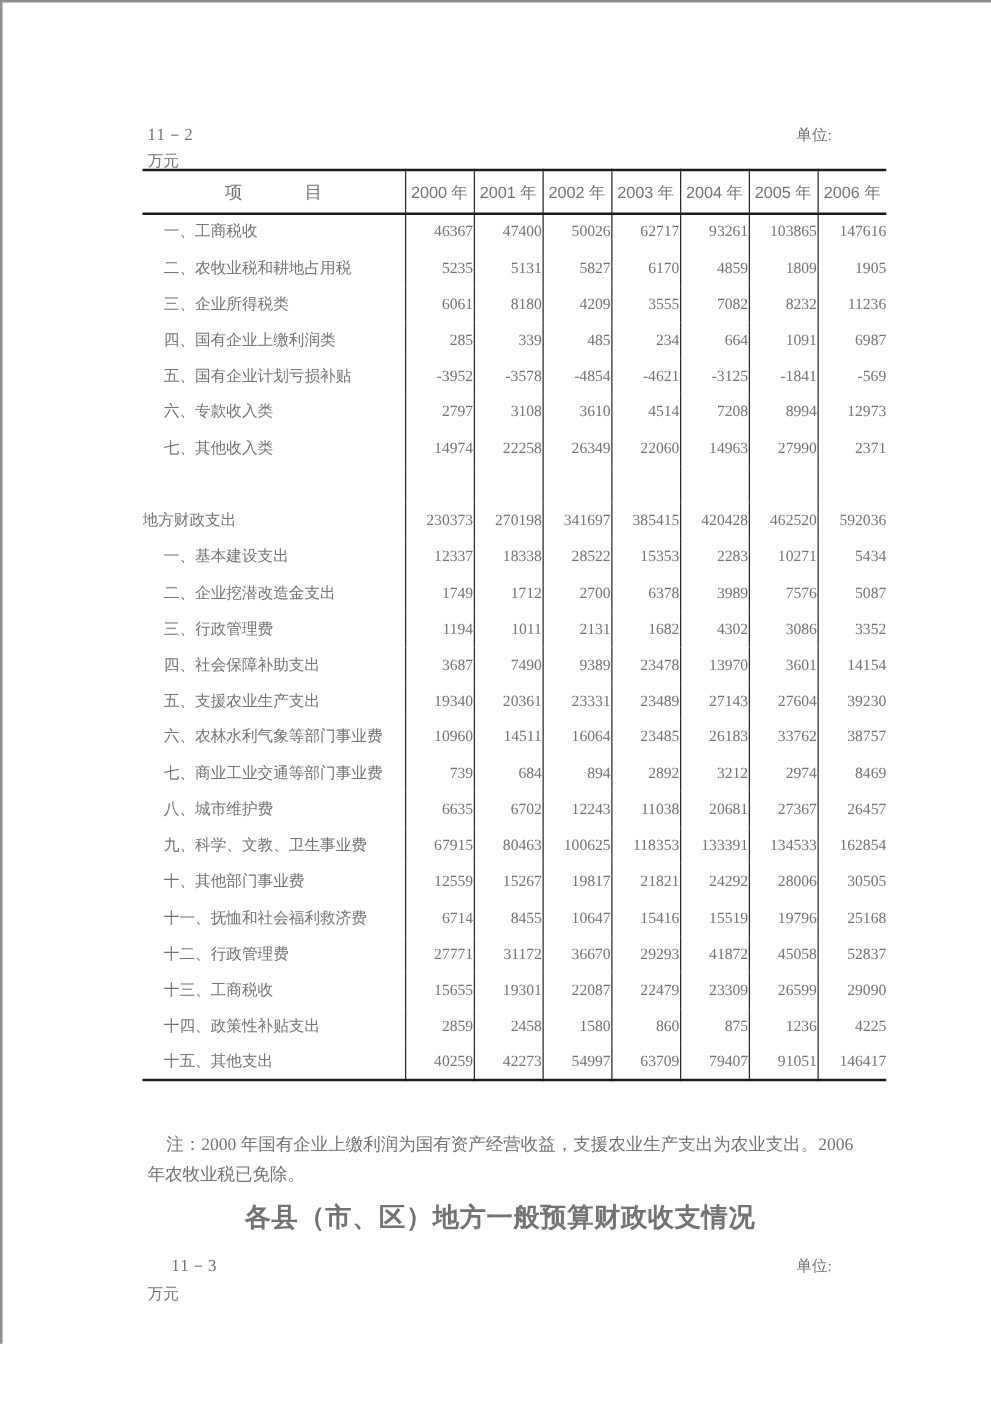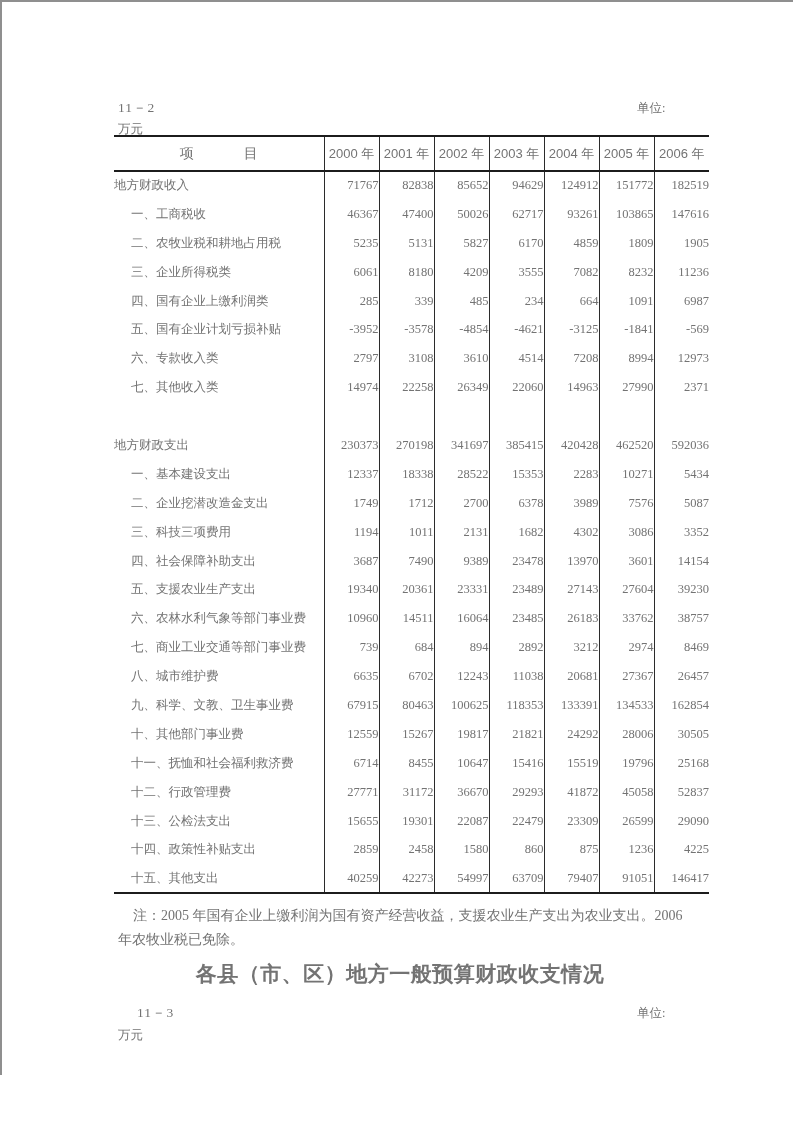--- a/index.html
+++ b/index.html
@@ -95,30 +95,20 @@
             <th class="year-head">2001 年</th>
             <th class="year-head">2002 年</th>
             <th class="year-head">2003 年</th>
             <th class="year-head">2004 年</th>
             <th class="year-head">2005 年</th>
             <th class="year-head">2006 年</th>
           </tr>
       </thead>
       <tbody>
           <tr>
-            <td class="label">地方财政收入</td>
-            <td class="num">71767</td>
-            <td class="num">82838</td>
-            <td class="num">85652</td>
-            <td class="num">94629</td>
-            <td class="num">124912</td>
-            <td class="num">151772</td>
-            <td class="num">182519</td>
-          </tr>
-          <tr>
             <td class="label indent">一、工商税收</td>
             <td class="num">46367</td>
             <td class="num">47400</td>
             <td class="num">50026</td>
             <td class="num">62717</td>
             <td class="num">93261</td>
             <td class="num">103865</td>
             <td class="num">147616</td>
           </tr>
           <tr>
@@ -215,21 +205,21 @@
             <td class="label indent">二、企业挖潜改造金支出</td>
             <td class="num">1749</td>
             <td class="num">1712</td>
             <td class="num">2700</td>
             <td class="num">6378</td>
             <td class="num">3989</td>
             <td class="num">7576</td>
             <td class="num">5087</td>
           </tr>
           <tr>
-            <td class="label indent">三、科技三项费用</td>
+            <td class="label indent">三、行政管理费</td>
             <td class="num">1194</td>
             <td class="num">1011</td>
             <td class="num">2131</td>
             <td class="num">1682</td>
             <td class="num">4302</td>
             <td class="num">3086</td>
             <td class="num">3352</td>
           </tr>
           <tr>
             <td class="label indent">四、社会保障补助支出</td>
@@ -315,21 +305,21 @@
             <td class="label indent">十二、行政管理费</td>
             <td class="num">27771</td>
             <td class="num">31172</td>
             <td class="num">36670</td>
             <td class="num">29293</td>
             <td class="num">41872</td>
             <td class="num">45058</td>
             <td class="num">52837</td>
           </tr>
           <tr>
-            <td class="label indent">十三、公检法支出</td>
+            <td class="label indent">十三、工商税收</td>
             <td class="num">15655</td>
             <td class="num">19301</td>
             <td class="num">22087</td>
             <td class="num">22479</td>
             <td class="num">23309</td>
             <td class="num">26599</td>
             <td class="num">29090</td>
           </tr>
           <tr>
             <td class="label indent">十四、政策性补贴支出</td>
@@ -348,20 +338,20 @@
             <td class="num">54997</td>
             <td class="num">63709</td>
             <td class="num">79407</td>
             <td class="num">91051</td>
             <td class="num">146417</td>
           </tr>
         </tbody>
     </table>
   </div>
 
-  <div class="note1">注：2005 年国有企业上缴利润为国有资产经营收益，支援农业生产支出为农业支出。2006</div>
+  <div class="note1">注：2000 年国有企业上缴利润为国有资产经营收益，支援农业生产支出为农业支出。2006</div>
   <div class="note2">年农牧业税已免除。</div>
 
   <div class="next-title">各县（市、区）地方一般预算财政收支情况</div>
   <div class="tno2">11－3</div>
   <div class="unit-label2">单位:</div>
   <div class="unit-value2">万元</div>
 </div>
 
 </body></html>

